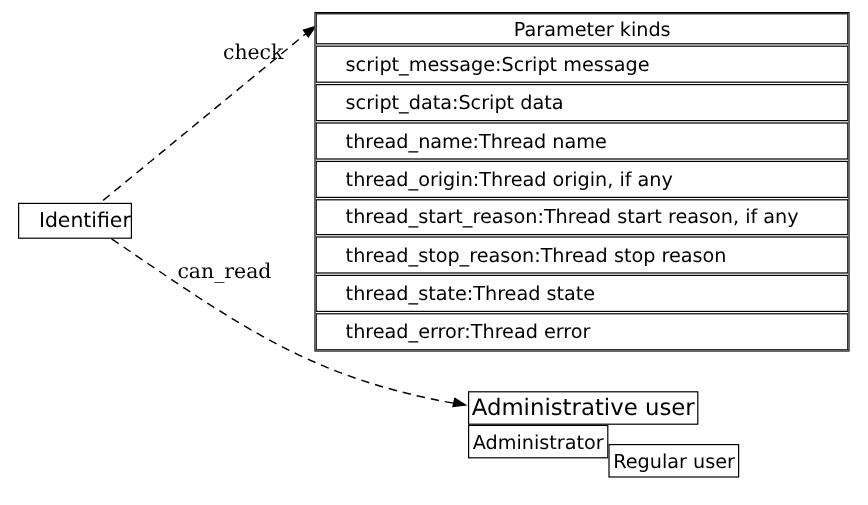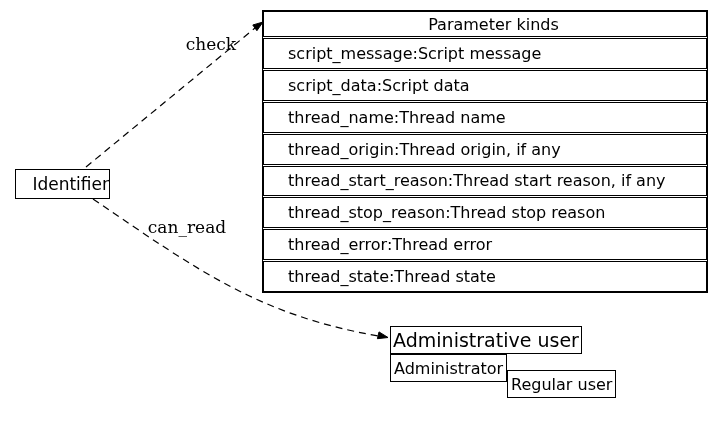--- a/index.html
+++ b/index.html
@@ -136,22 +136,22 @@
   </div>
 
   <div class="table-node" style="left:262px; top:10px; width:446px; height:283px;">
     <div class="cell header-cell">Parameter kinds</div>
     <div class="cell row-cell">script_message:Script message</div>
     <div class="cell row-cell">script_data:Script data</div>
     <div class="cell row-cell">thread_name:Thread name</div>
     <div class="cell row-cell">thread_origin:Thread origin, if any</div>
     <div class="cell row-cell">thread_start_reason:Thread start reason, if any</div>
     <div class="cell row-cell">thread_stop_reason:Thread stop reason</div>
+    <div class="cell row-cell">thread_state:Thread state</div>
     <div class="cell row-cell">thread_error:Thread error</div>
-    <div class="cell row-cell">thread_state:Thread state</div>
   </div>
 
   <div class="admin-header" style="left:390px; top:326px; width:192px; height:28px;">Administrative user</div>
 
   <div class="admin-rows" style="left:390px; top:354px; width:163px;">
     <div class="cell">Administrator</div>
     <div class="cell">Regular user</div>
   </div>
 
 </div>

